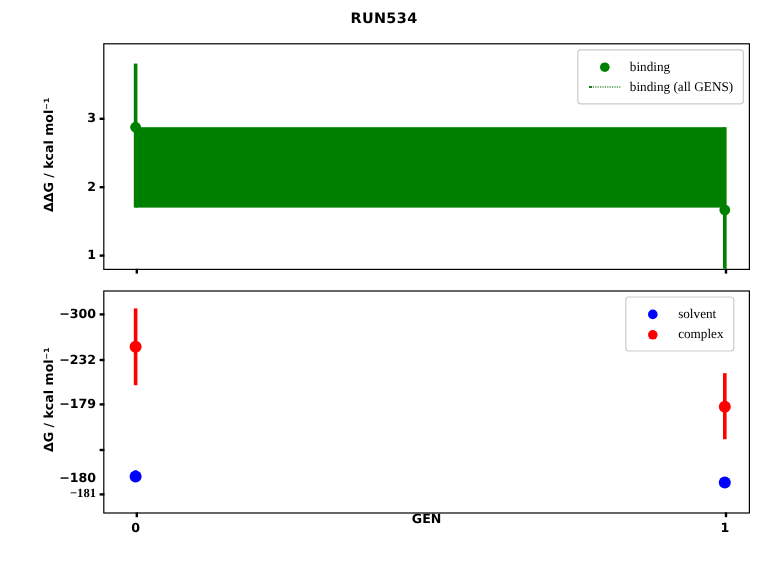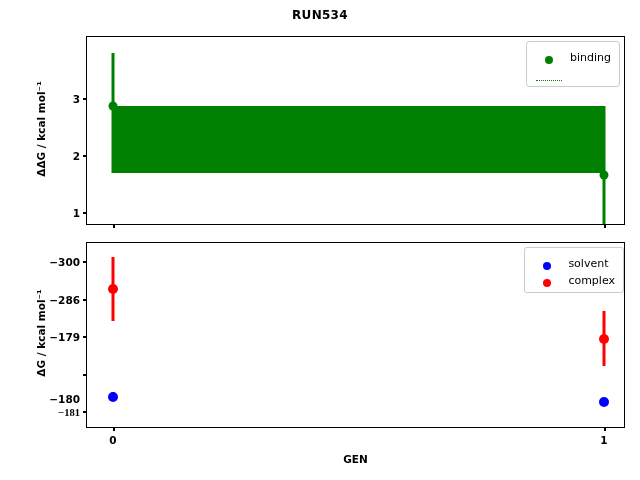--- a/index.html
+++ b/index.html
@@ -114,21 +114,20 @@
     left: -68px;
     top: 50%;
     width: 180px;
     margin-top: -8px;
     margin-left: -68px;
   }
   .xlabel {
     position: absolute;
     left: 0;
     top: 100%;
-    margin-top: 26px;
     width: 100%;
     text-align: center;
     font-size: 10.5px;
     font-weight: bold;
     color: #000000;
   }
   
   .errbar {
     position: absolute;
     width: 3px;
@@ -151,28 +150,29 @@
     border-radius: 3px;
     padding: 5px 8px 5px 7px;
     font-size: 11px;
     color: #000000;
   }
   #legend-top {
     right: 4px;
     top: 4px;
   }
   #legend-bottom {
-    right: 0;
+    right: 12px;
     top: 4px;
   }
   .legend-row {
     display: flex;
-    align-items: flex-end;
+    align-items: center;
     height: 17px;
     white-space: nowrap;
+    font-family: Liberation Serif, serif;
   }
   .legend-key {
     width: 30px;
     display: flex;
     align-items: center;
     justify-content: center;
     flex: 0 0 30px;
   }
   .legend-dot {
     width: 8px;
@@ -228,32 +228,33 @@
       <div class="legend-row">
         <span class="legend-key">
           <span class="legend-dot" style="background:#008000;"></span>
         </span>
         <span class="legend-label">binding</span>
       </div>
       <div class="legend-row">
         <span class="legend-key">
           <span class="legend-dash"></span>
         </span>
+        <span class="legend-label">binding (all GENS)</span>
       </div>
     </div>
   </div>
 
   <div class="axes" id="axes-bottom">
 
     <div class="ylabel" id="ylabel-bottom">ΔG / kcal mol⁻¹</div>
 
     <div class="ytick" style="top:18px;"></div>
     <div class="ytick-label" style="top:19px;">−300</div>
     <div class="ytick" style="top:56px;"></div>
-    <div class="ytick-label" style="top:57px;">−286</div>
+    <div class="ytick-label" style="top:57px;">−232</div>
     <div class="ytick" style="top:93px;"></div>
     <div class="ytick-label" style="top:94px;">−179</div>
     <div class="ytick" style="top:131px;"></div>
     <div class="ytick-label" style="top:132px;margin-top:24px;">−180</div>
     <div class="ytick" style="top:168px;"></div>
     <div class="ytick-label" style="top:169px;font-family:Liberation Serif, serif;">−181</div>
 
     <div class="xtick" style="left:26px;"></div>
     <div class="xtick-label" style="left:26px;">0</div>
     <div class="xtick" style="left:517px;"></div>

